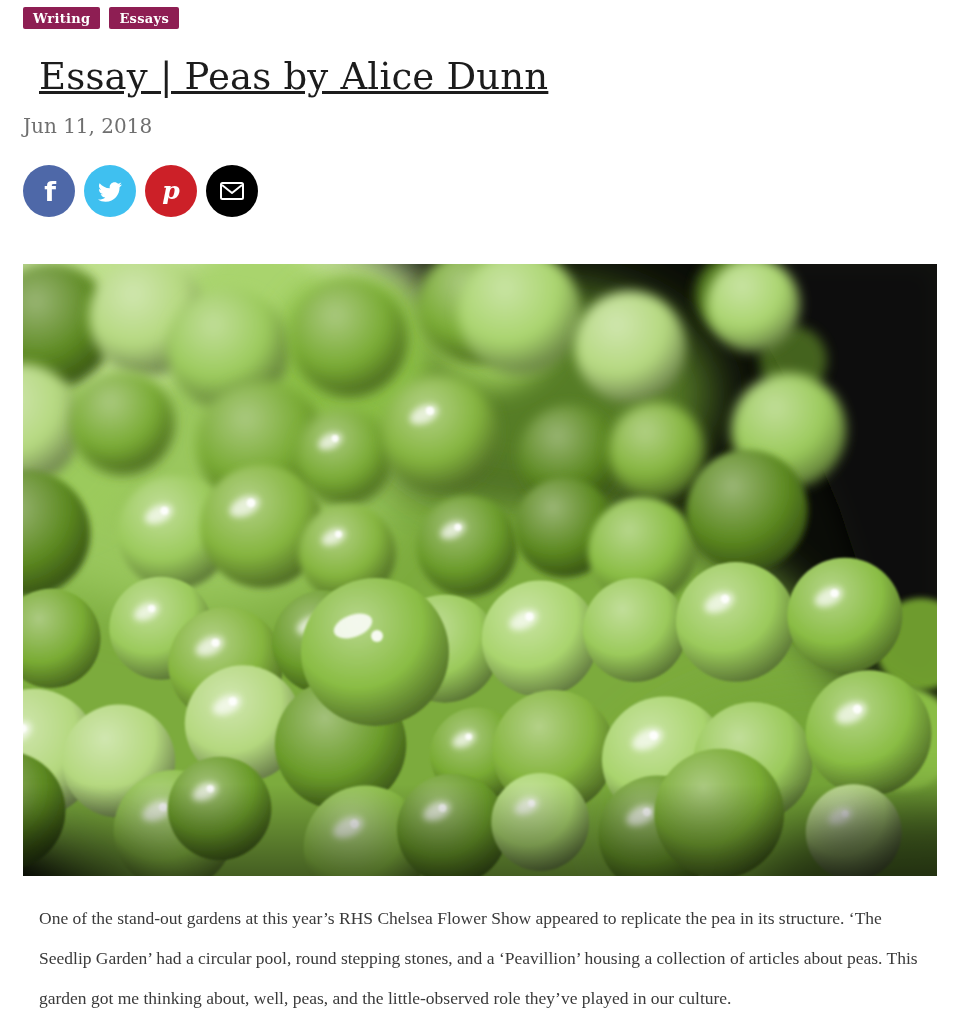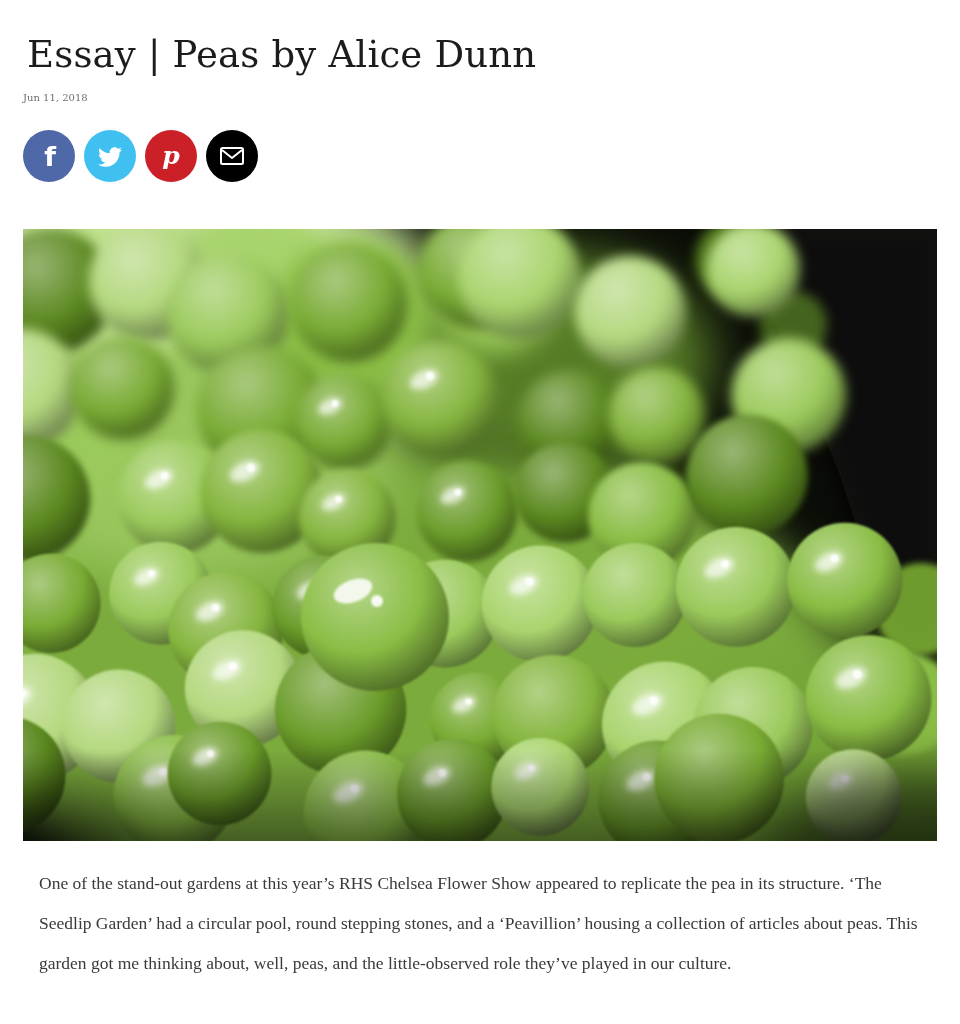--- a/index.html
+++ b/index.html
@@ -4,41 +4,45 @@
 <style>
   html,body{margin:0;padding:0;background:#ffffff;}
   body{width:960px;font-family:"DejaVu Serif","Liberation Serif",serif;-webkit-font-smoothing:antialiased;}
   .page{padding:7px 23px 24px 23px;}
 
   .tags-row{display:flex;gap:9px;align-items:center;}
   .tag{display:inline-block;color:#fff;font-size:13px;font-weight:700;
        padding:4px 10px 3px 10px;border-radius:2px;text-decoration:none;
        letter-spacing:.3px;cursor:pointer;}
 
-  .title{font-size:37px;font-weight:400;color:#1c1c1c;margin:26px 0 0 4px;
-         letter-spacing:.2px;line-height:1.2;}
-
-  .date{margin-top:15px;font-size:10px;color:#6f6f6f;}
+  .title{font-size:37px;font-weight:400;color:#1c1c1c;margin:26px 0 0 16px;
+         letter-spacing:.2px;line-height:1.2;text-decoration:underline;}
+
+  .date{margin-top:15px;font-size:20px;color:#6f6f6f;}
 
   .share-row{margin-top:27px;display:flex;gap:9px;}
   .share-btn{width:52px;height:52px;border-radius:50%;border:none;padding:0;
              display:flex;align-items:center;justify-content:center;cursor:pointer;}
   .share-btn svg{display:block;}
 
   .hero{margin:47px 0 0 0;padding:0;}
   .hero svg{display:block;width:914px;height:612px;background:#0a0c07;}
 
   .body-text{margin:22px 0 0 16px;font-family:"Liberation Serif",serif;
              font-size:17.5px;line-height:40px;color:#3a3a3a;max-width:914px;}
 </style>
 </head>
 <body>
 
 <div class="page">
 
+  <div class="tags-row">
+    <a class="tag" style="background: rgb(142, 30, 83);">Writing</a>
+    <a class="tag" style="background: rgb(142, 30, 83);">Essays</a>
+  </div>
 
   <h1 class="title">Essay | Peas by Alice Dunn</h1>
 
   <div class="date">Jun 11, 2018</div>
 
   <div class="share-row">
     <button class="share-btn" aria-label="facebook" style="background: rgb(78, 104, 168);">
       <svg width="52" height="52" viewBox="0 0 52 52">
         <text x="27" y="36" text-anchor="middle" font-family="DejaVu Sans, sans-serif" font-size="27" font-weight="700" fill="#ffffff">f</text>
       </svg>

